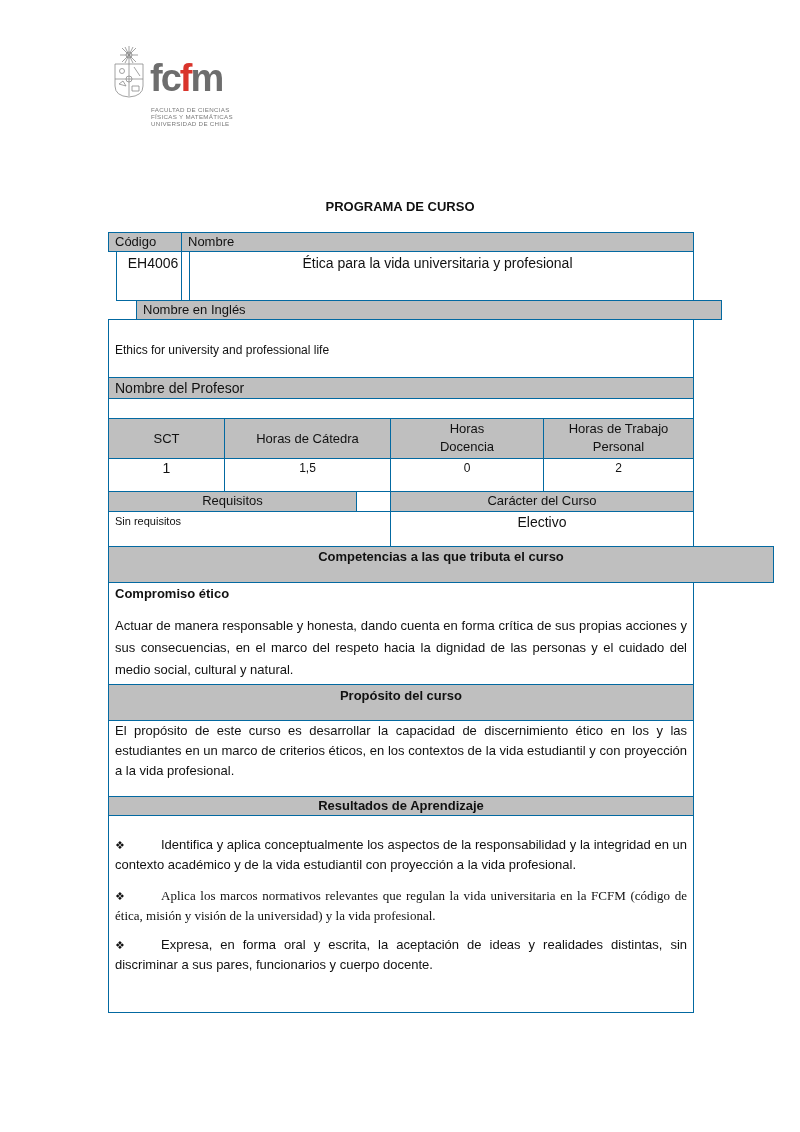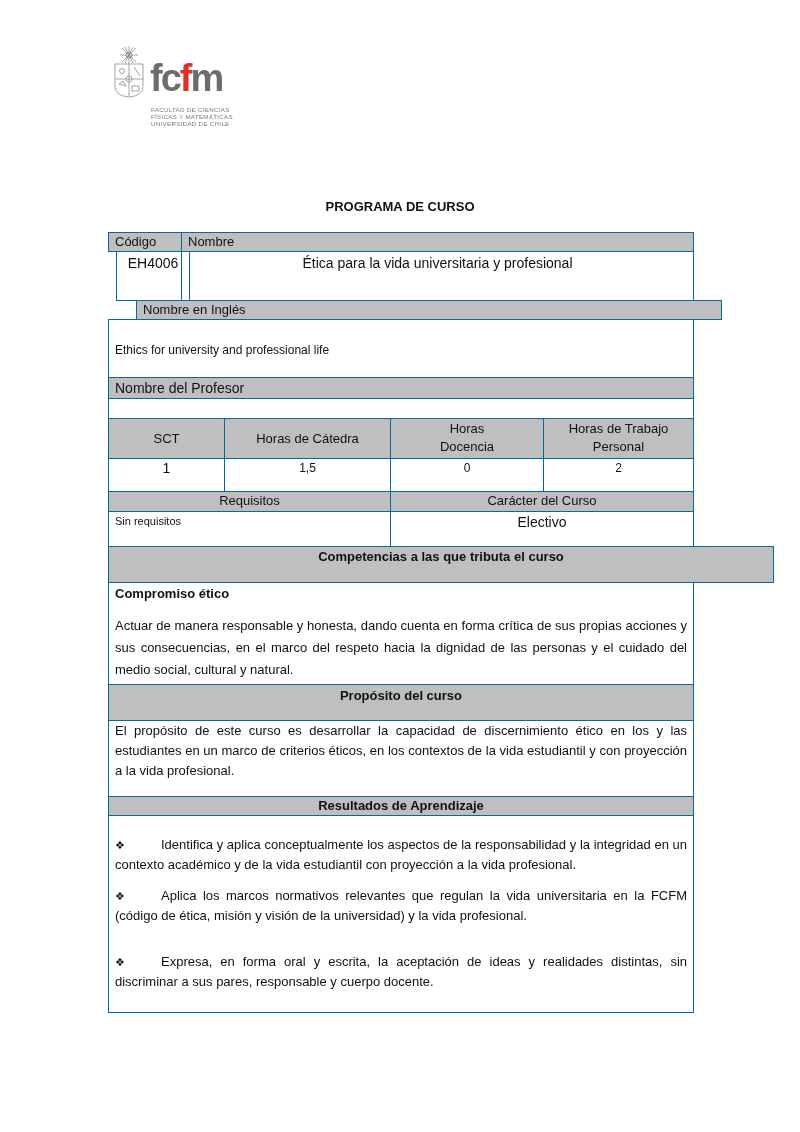--- a/index.html
+++ b/index.html
@@ -70,32 +70,32 @@
 <div class="cell hdr center" style="left:108px;top:418px;width:117px;height:41px;padding-top:11px;">SCT</div>
 <div class="cell hdr center" style="left:224px;top:418px;width:167px;height:41px;padding-top:11px;">Horas de Cátedra</div>
 <div class="cell hdr center" style="left:390px;top:418px;width:154px;height:41px;padding:1px 40px 0;">Horas Docencia Auxiliar</div>
 <div class="cell hdr center" style="left:543px;top:418px;width:151px;height:41px;padding:1px 20px 0;">Horas de Trabajo Personal</div>
 
 <div class="cell center" style="left:108px;top:458px;width:117px;height:34px;font-size:14px;">1</div>
 <div class="cell center" style="left:224px;top:458px;width:167px;height:34px;font-size:12px;">1,5</div>
 <div class="cell center" style="left:390px;top:458px;width:154px;height:34px;font-size:12px;">0</div>
 <div class="cell center" style="left:543px;top:458px;width:151px;height:34px;font-size:12px;">2</div>
 
-<div class="cell hdr center" style="left:108px;top:491px;width:283px;height:21px;">Requisitos</div>
+<div class="cell hdr center" style="left:108px;top:491px;width:249px;height:21px;">Requisitos</div>
 <div class="cell hdr center" style="left:390px;top:491px;width:304px;height:21px;">Carácter del Curso</div>
 <div class="cell" style="left:108px;top:511px;width:283px;height:36px;font-size:11px;padding:0 6px;">Sin requisitos</div>
 <div class="cell center" style="left:390px;top:511px;width:304px;height:36px;font-size:14px;padding-top:1px;">Electivo</div>
 
 <div class="cell hdr center" style="left:108px;top:546px;width:666px;height:37px;font-weight:bold;padding-top:1px;">Competencias a las que tributa el curso</div>
 <div class="cell pad" style="left:108px;top:582px;width:586px;height:103px;padding-top:2px;">
   <p style="font-weight:bold;font-size:13px;line-height:18px;">Compromiso ético</p>
   <p class="just" style="margin-top:12px;font-size:13px;line-height:22px;">Actuar de manera responsable y honesta, dando cuenta en forma crítica de sus propias acciones y sus consecuencias, en el marco del respeto hacia la dignidad de las personas y el cuidado del medio social, cultural y natural.</p>
 </div>
 
 <div class="cell hdr center" style="left:108px;top:684px;width:586px;height:37px;font-weight:bold;padding-top:2px;">Propósito del curso</div>
 <div class="cell pad just" style="left:108px;top:720px;width:586px;height:77px;line-height:20px;">El propósito de este curso es desarrollar la capacidad de discernimiento ético en los y las estudiantes en un marco de criterios éticos, en los contextos de la vida estudiantil y con proyección a la vida profesional.</div>
 
 <div class="cell hdr center" style="left:108px;top:796px;width:586px;height:20px;font-weight:bold;">Resultados de Aprendizaje</div>
 <div class="cell pad" style="left:108px;top:815px;width:586px;height:198px;padding-top:19px;">
   <p class="just" style="line-height:20px;margin-bottom:11px;"><span class="bullet">❖</span><span>Identifica y aplica conceptualmente los aspectos de la responsabilidad y la integridad en un contexto académico y de la vida estudiantil con proyección a la vida profesional.</span></p>
-  <p class="just" style="line-height:20px;margin-bottom:26px;"><span class="bullet">❖</span><span>Aplica los marcos normativos relevantes que regulan la vida universitaria en la FCFM (código de ética, misión y visión de la universidad) y la vida profesional.</span></p>
-  <p class="just" style="line-height:20px;"><span class="bullet">❖</span><span>Expresa, en forma oral y escrita, la aceptación de ideas y realidades distintas, sin discriminar a sus pares, responsable y cuerpo docente.</span></p>
+  <p class="just" style="line-height:20px;margin-bottom:9px;font-family:Liberation Serif, serif;"><span class="bullet">❖</span><span>Aplica los marcos normativos relevantes que regulan la vida universitaria en la FCFM (código de ética, misión y visión de la universidad) y la vida profesional.</span></p>
+  <p class="just" style="line-height:20px;"><span class="bullet">❖</span><span>Expresa, en forma oral y escrita, la aceptación de ideas y realidades distintas, sin discriminar a sus pares, funcionarios y cuerpo docente.</span></p>
 </div>
 
 </body></html>

